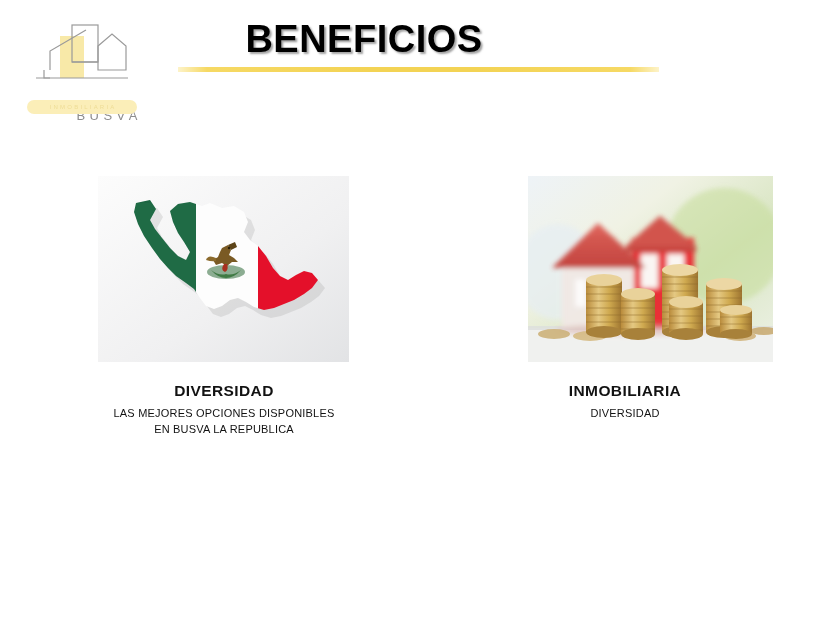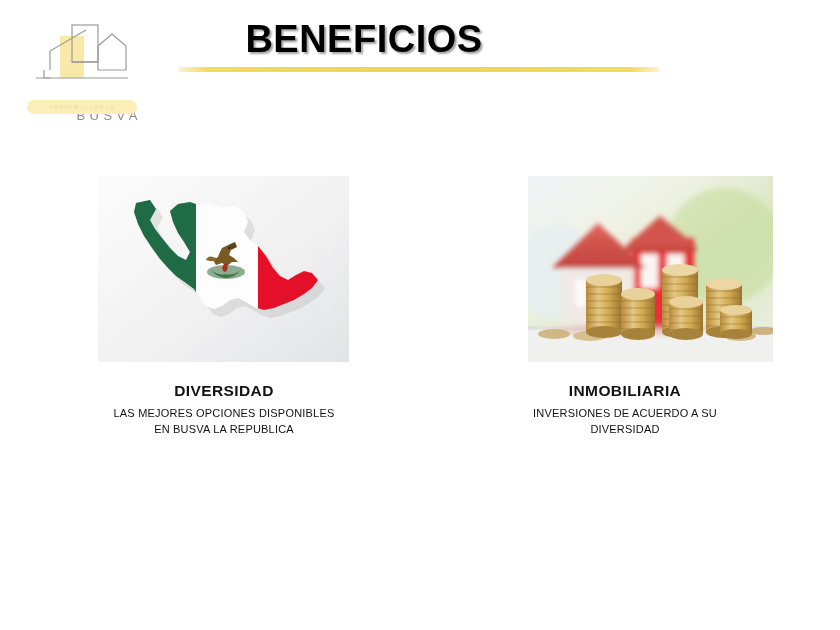--- a/index.html
+++ b/index.html
@@ -387,18 +387,17 @@
               <ellipse cx="0" cy="0" rx="16" ry="5" fill="#e9d29a"></ellipse>
               <ellipse cx="0" cy="24" rx="16" ry="5" fill="#a8813a"></ellipse>
             </g>
           </g>
         </svg>
       </div>
     </div>
 
     <div class="caption">
       <div class="caption-title">INMOBILIARIA</div>
-      <div class="caption-body">INVERSIONES DE ACUERDO A SU</div>
       <div class="caption-body">DIVERSIDAD</div>
     </div>
   </div>
 
 </div>
 
 </body></html>

